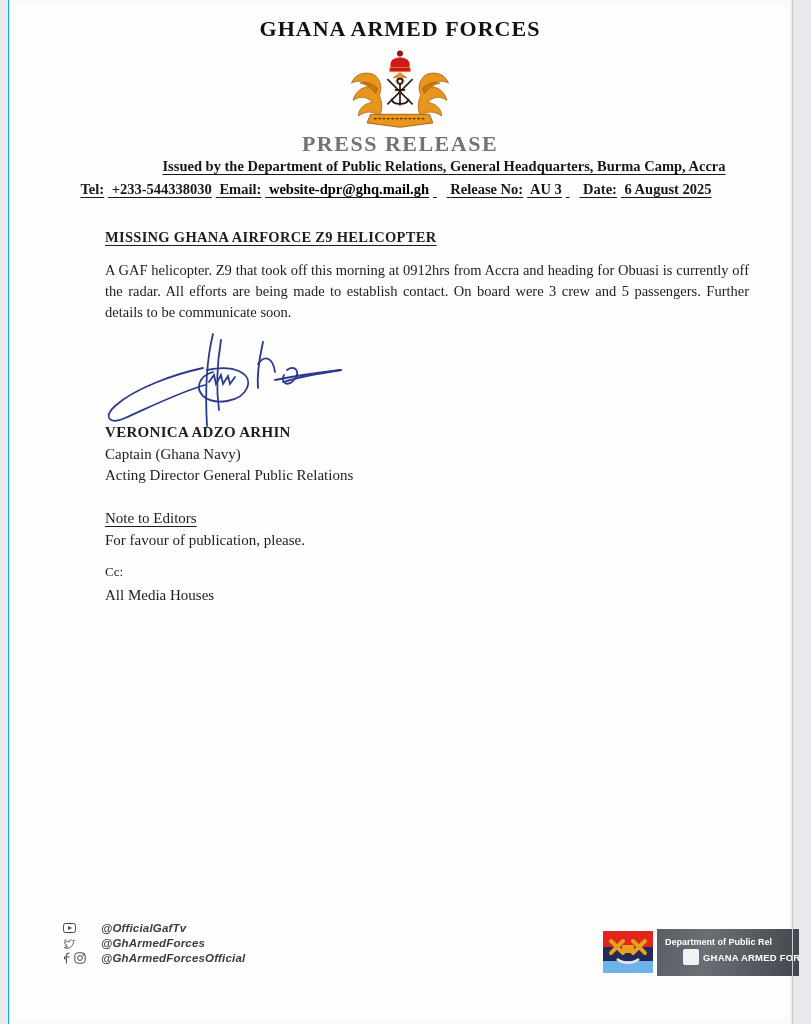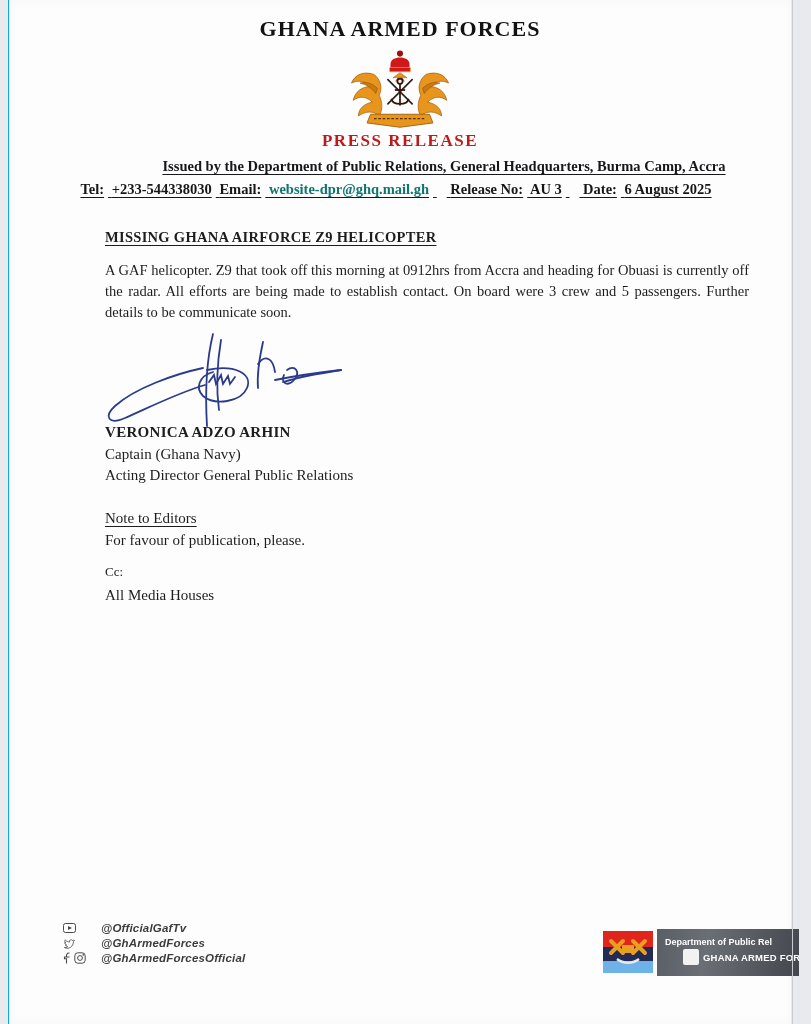--- a/index.html
+++ b/index.html
@@ -18,30 +18,30 @@
   .edge-right{
     position:absolute;right:18px;top:0;width:1px;height:1024px;
     background:#c9cbd2;
   }
   .abs{position:absolute;}
   .centered{left:0;width:782px;text-align:center;}
   .doc-title{
     top:16px;font-size:22px;font-weight:bold;letter-spacing:1px;color:#121214;
   }
   .press-release{
-    top:131px;font-size:17px;font-weight:bold;letter-spacing:1.5px;color:#b91c1c;
+    top:131px;font-size:22px;font-weight:bold;letter-spacing:1.5px;color:#737373;
   }
   .hdr-line{
     font-size:14.5px;font-weight:bold;text-decoration:underline;
     text-underline-offset:3px;color:#17171a;white-space:nowrap;
   }
   .issued-line{top:158px;padding-left:44px;}
   .tel-line{top:181px;}
   .tel-line .gap{display:inline-block;width:10px;}
-  .email-link{color:#0f766e;}
+  .email-link{color:#000000;}
   .subject{
     top:229px;left:96px;font-size:14.5px;font-weight:bold;
     text-decoration:underline;text-underline-offset:3px;letter-spacing:0.3px;
   }
   .body-text{
     top:260px;left:96px;width:644px;font-size:14.5px;line-height:21px;
     text-align:justify;
   }
   .signature-wrap{top:330px;left:86px;width:250px;height:100px;}
   .sig-name{top:424px;left:96px;font-size:15px;font-weight:bold;letter-spacing:0.3px;}

